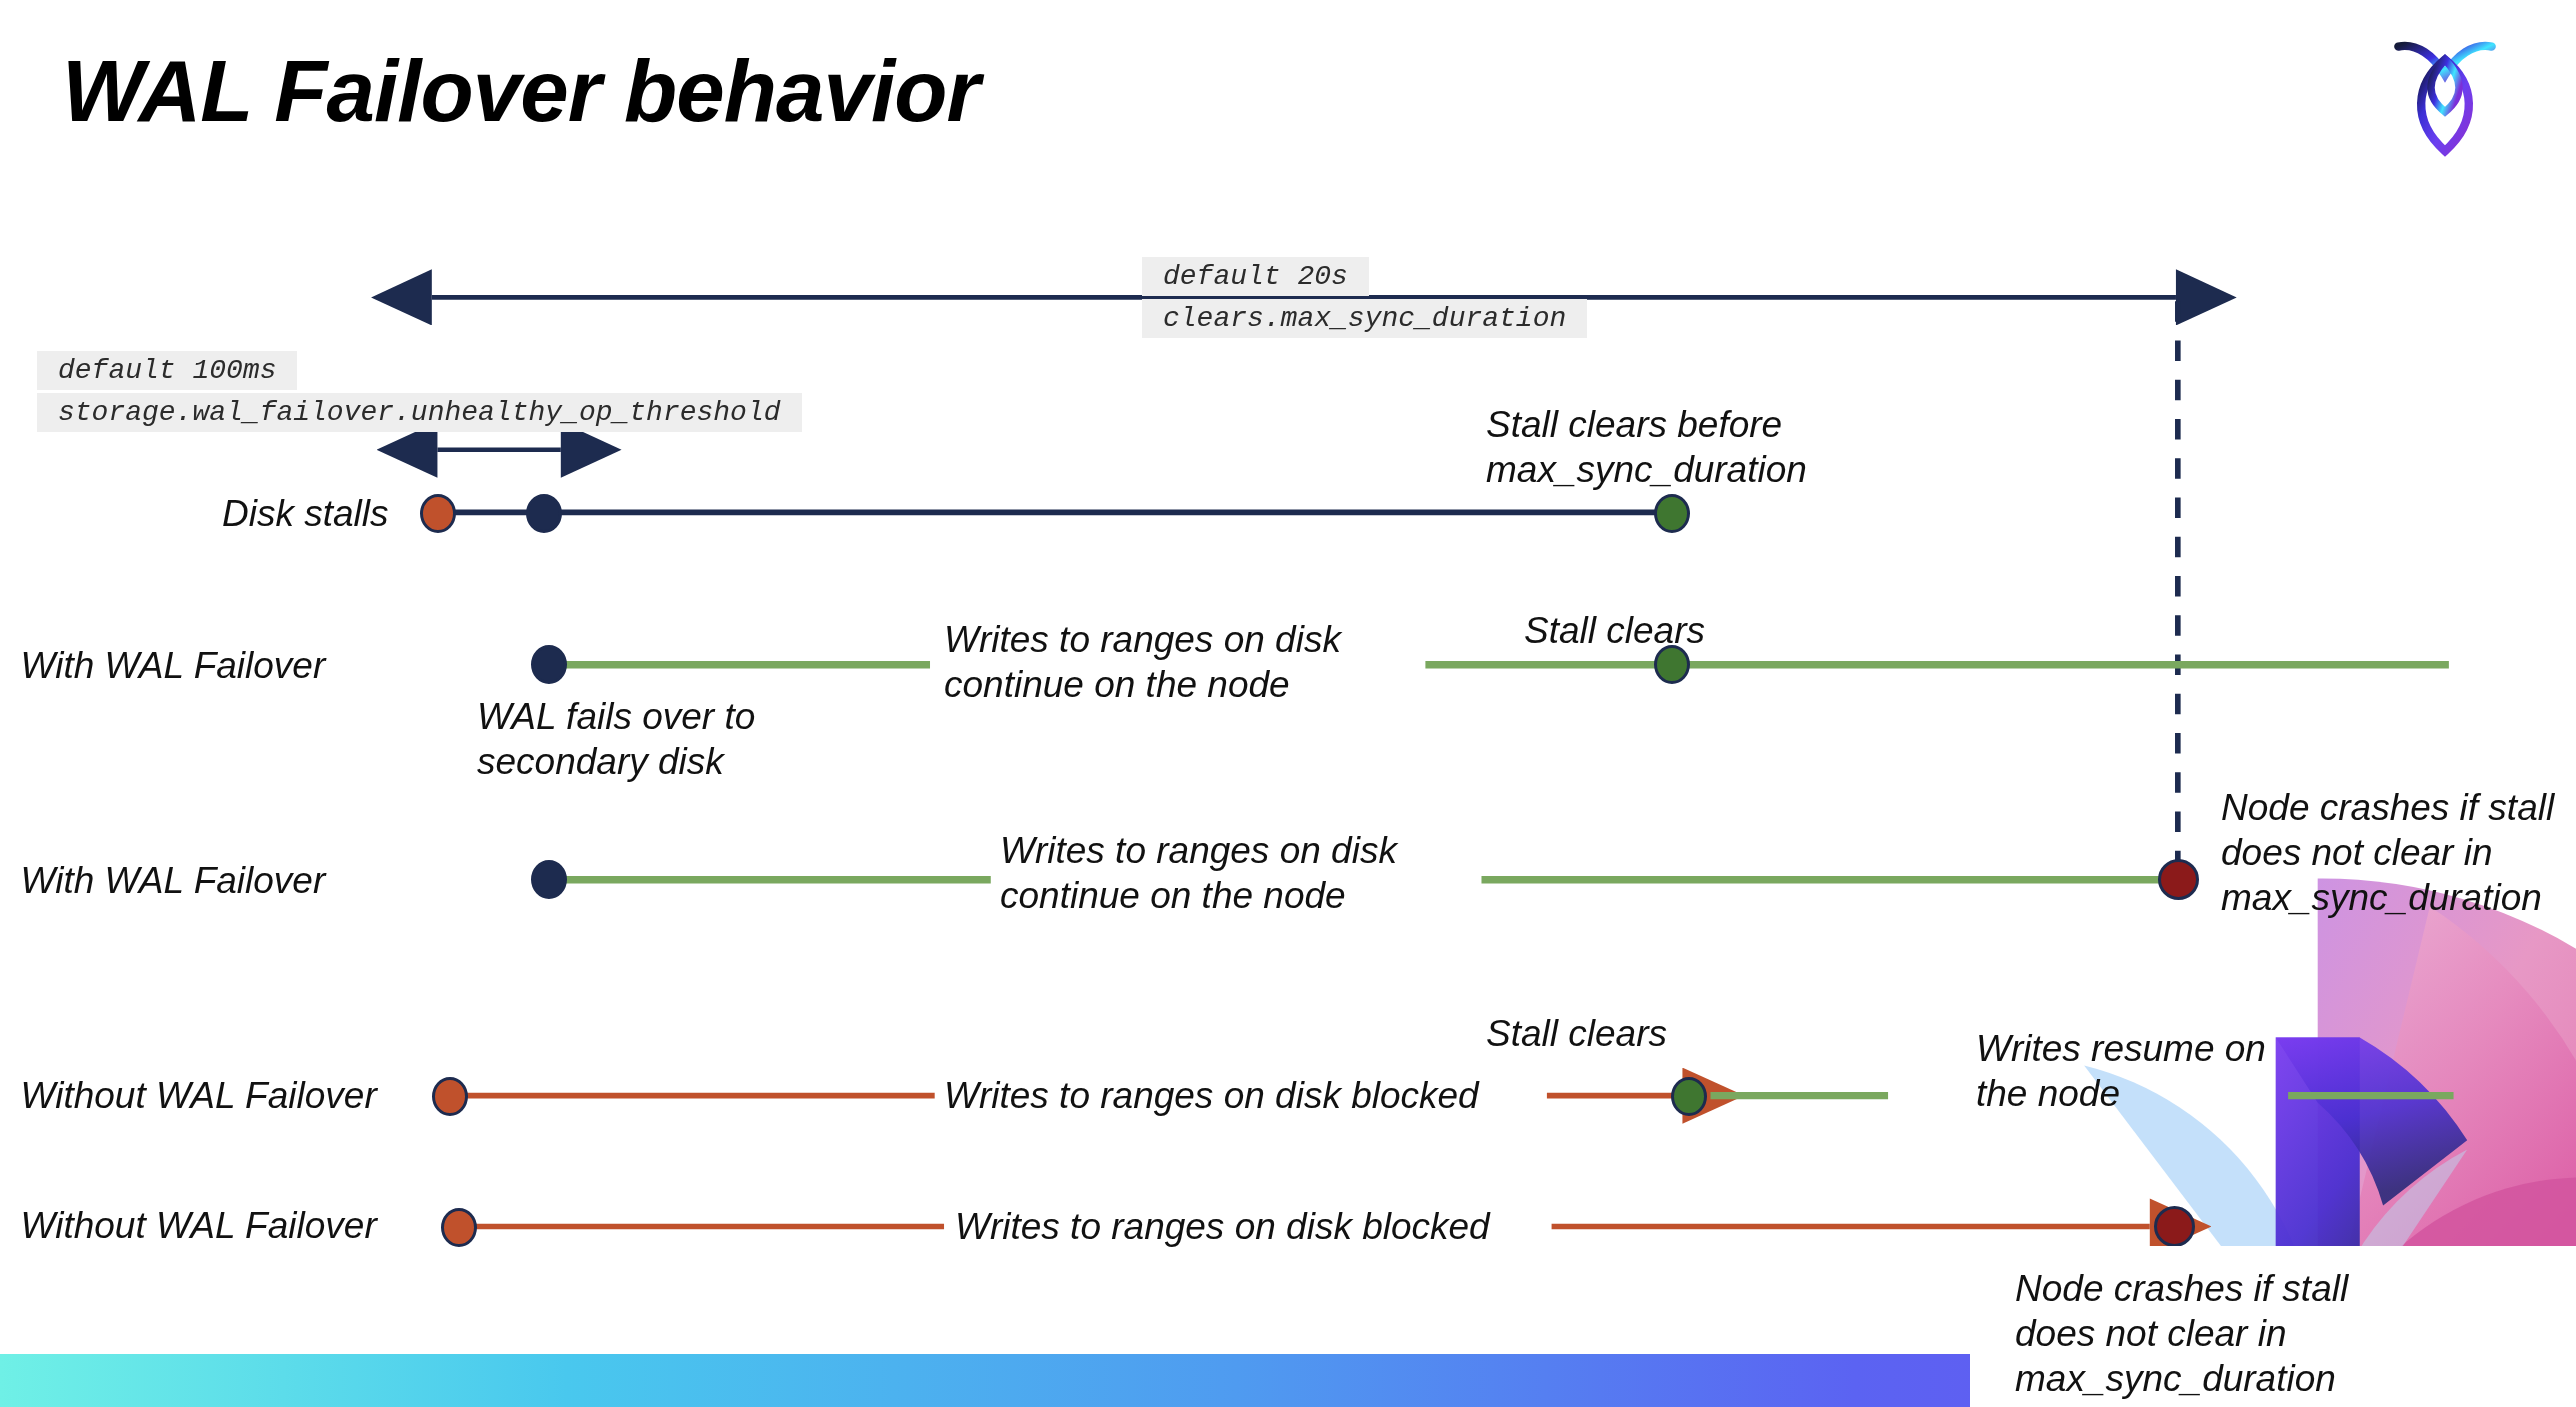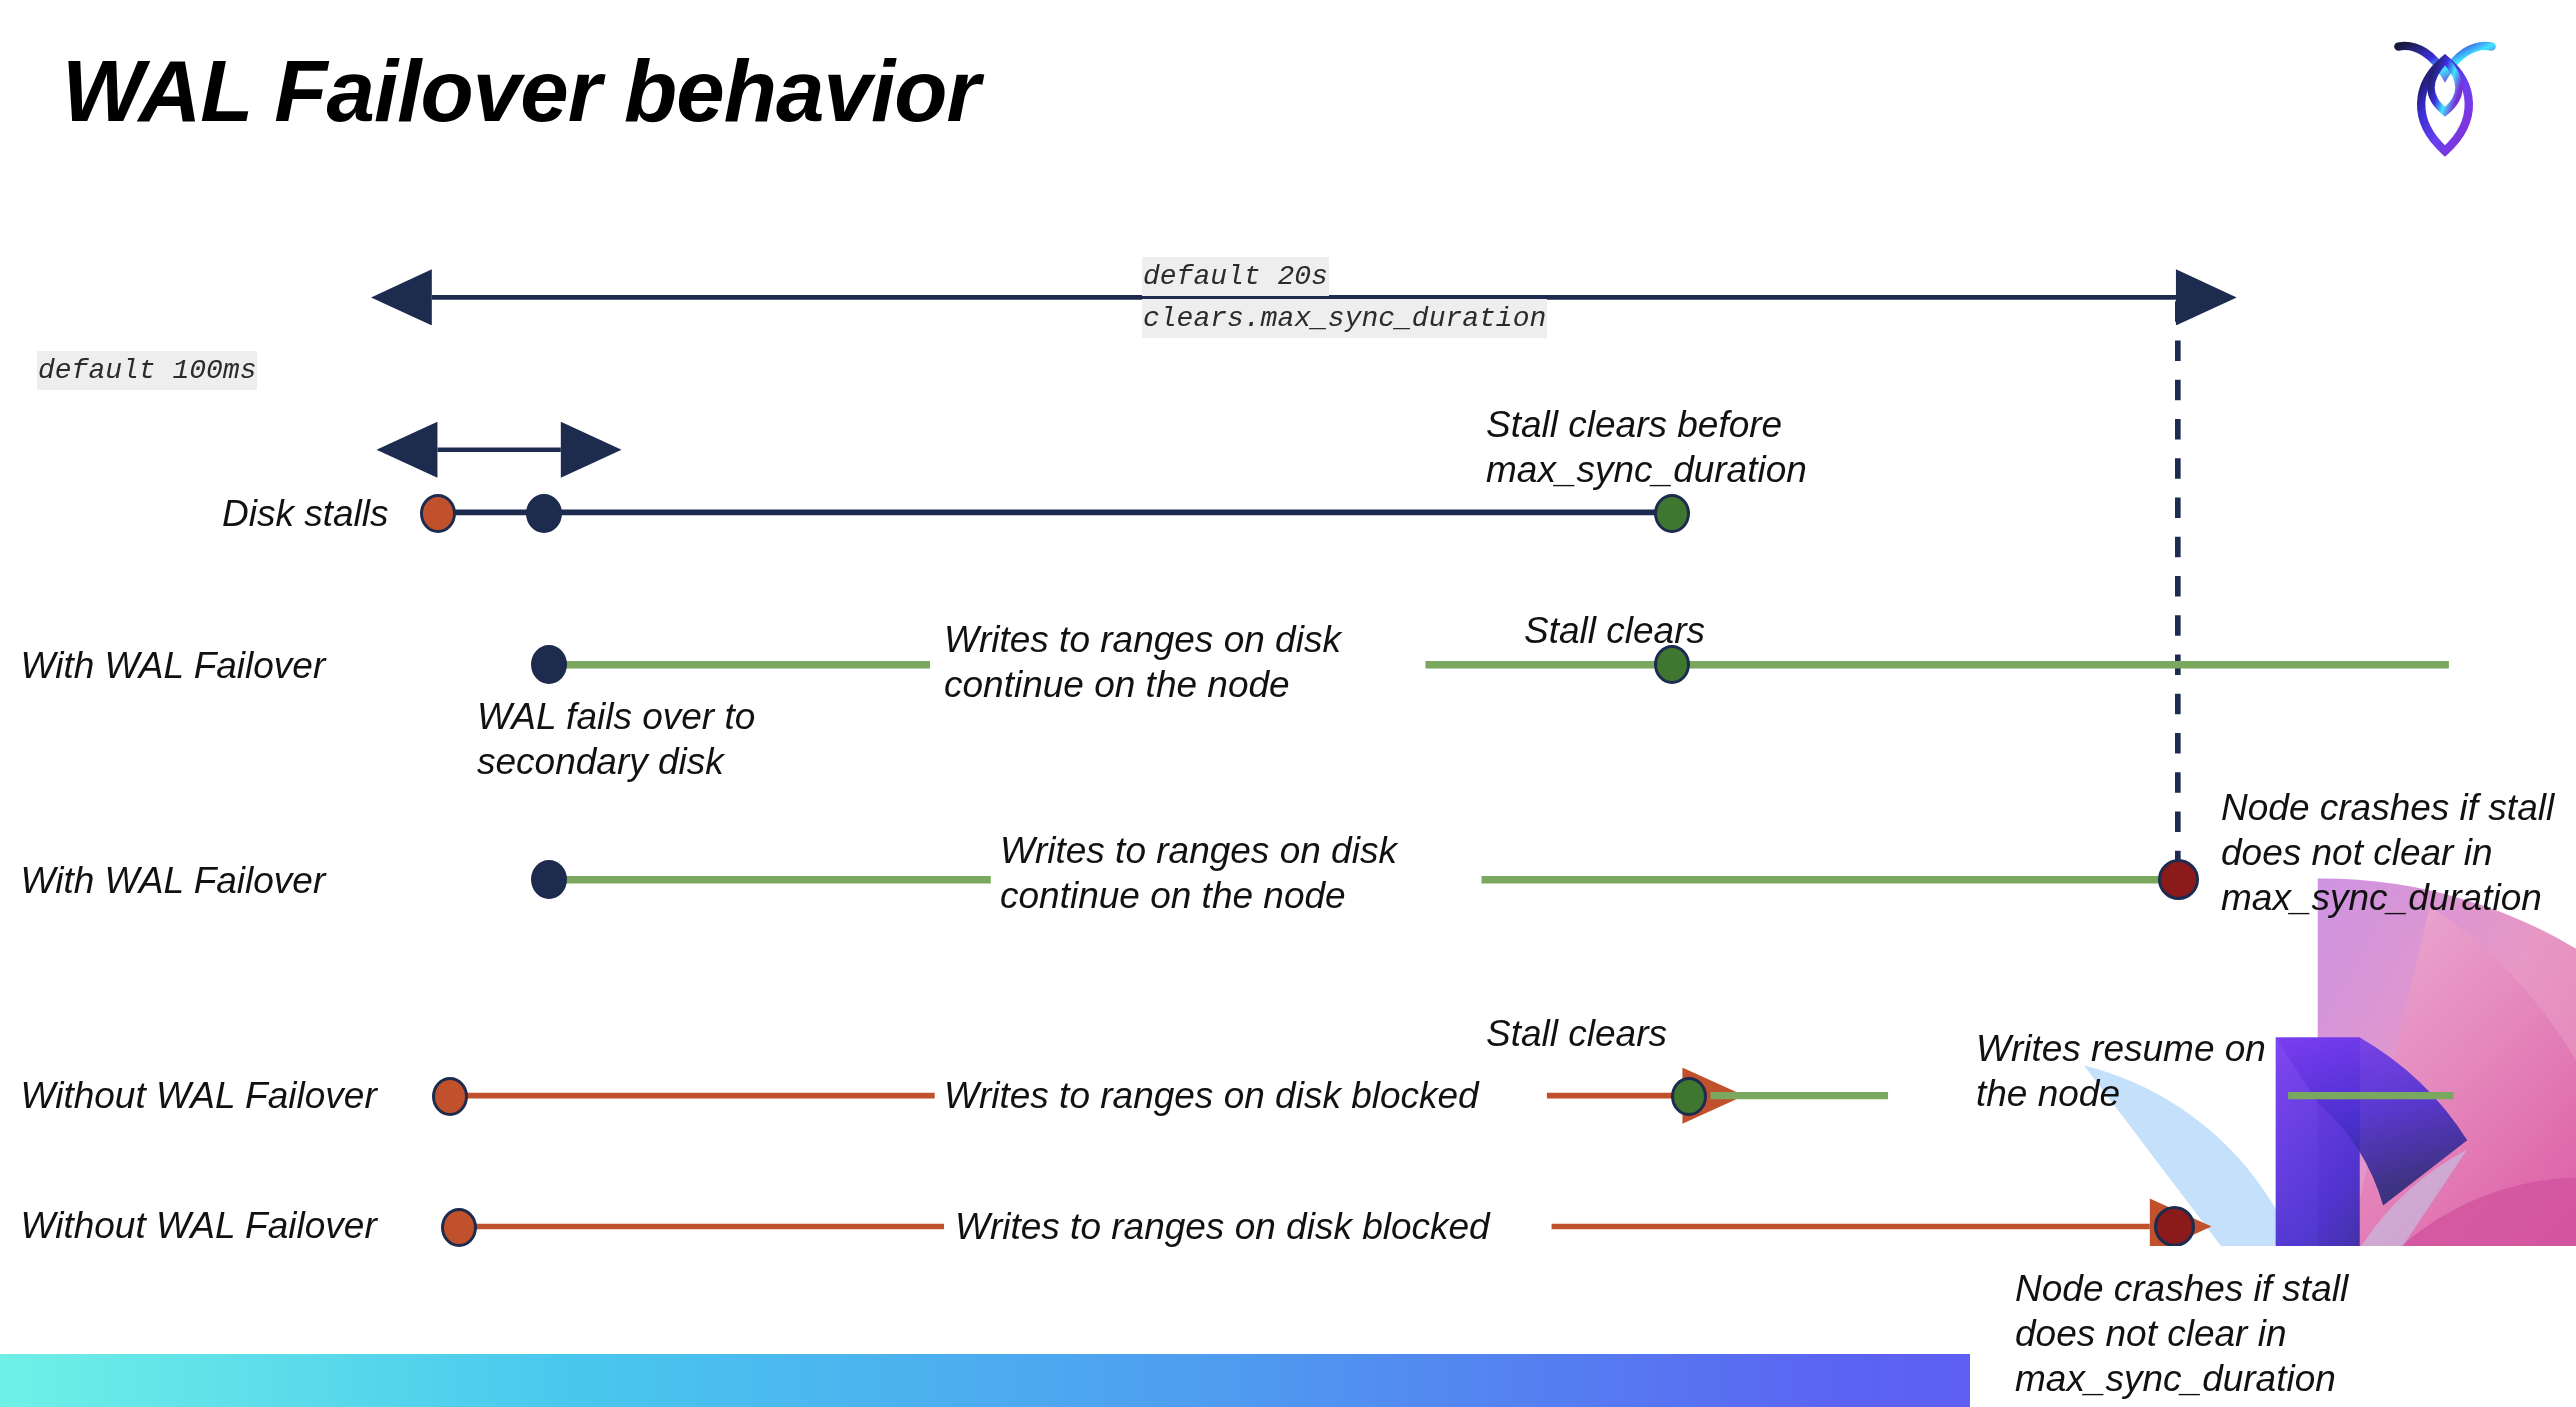--- a/index.html
+++ b/index.html
@@ -38,21 +38,21 @@
   #wire-layer{position:absolute;left:0;top:0;width:2576px;height:1408px;}
 
   
   .code-chip{
     position:absolute;
     font-family:"Liberation Mono", monospace;
     font-size:28px;line-height:39px;
     color:#2b2b2b;
     background:#eeeeee;
     white-space:pre;
-    padding:0 1px;
+    padding:0 21px;
   }
 
   
   .row-label{
     position:absolute;
     font-size:37px;line-height:45px;
     color:#111111;
     white-space:nowrap;
   }
 
@@ -201,20 +201,21 @@
     <line x1="2448" y1="1172" x2="2625" y2="1172" stroke="#7aa85f" stroke-width="8"></line>
 
     <line x1="500" y1="1312" x2="1010" y2="1312" stroke="#c0512c" stroke-width="6"></line>
     <line x1="1660" y1="1312" x2="2300" y2="1312" stroke="#c0512c" stroke-width="6" marker-end="url(#mOrangeR)"></line>
   </svg>
 
   <div class="code-chip" style="left:1142px;top:257px;">default 20s</div>
   <div class="code-chip" style="left:1142px;top:299px;">clears.max_sync_duration</div>
 
   <div class="code-chip" style="left:37px;top:351px;">default 100ms</div>
+  <div class="code-chip" style="left:37px;top:393px;">storage.wal_failover.unhealthy_op_threshold</div>
 
   <div class="row-label" style="left:222px;top:491px;">Disk stalls</div>
   <div class="dot" style="left:420px;top:494px;width:36px;height:39px;background:#c0512c;"></div>
   <div class="dot" style="left:526px;top:494px;width:36px;height:39px;background:#1d2b4f;"></div>
   <div class="dot" style="left:1654px;top:494px;width:36px;height:39px;background:#3f7630;"></div>
   <div class="annot" style="left:1486px;top:402px;width:374px;">Stall clears before
 max_sync_duration</div>
 
   <div class="row-label" style="left:20.6px;top:643px;">With WAL Failover</div>
   <div class="dot" style="left:531px;top:645px;width:36px;height:39px;background:#1d2b4f;"></div>

